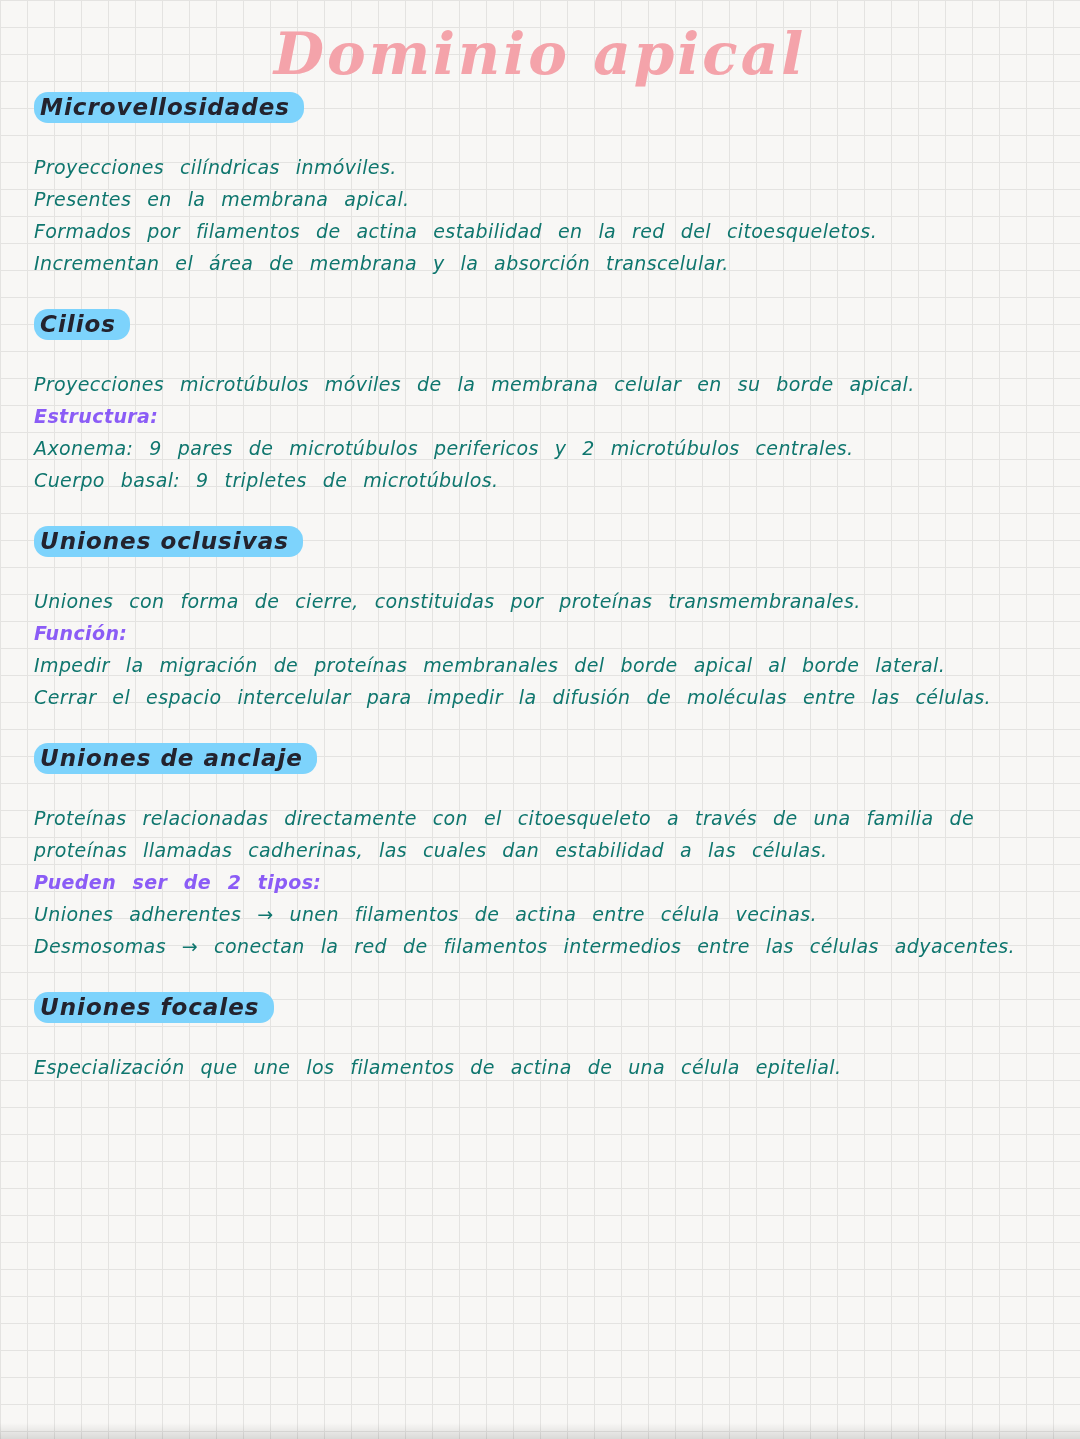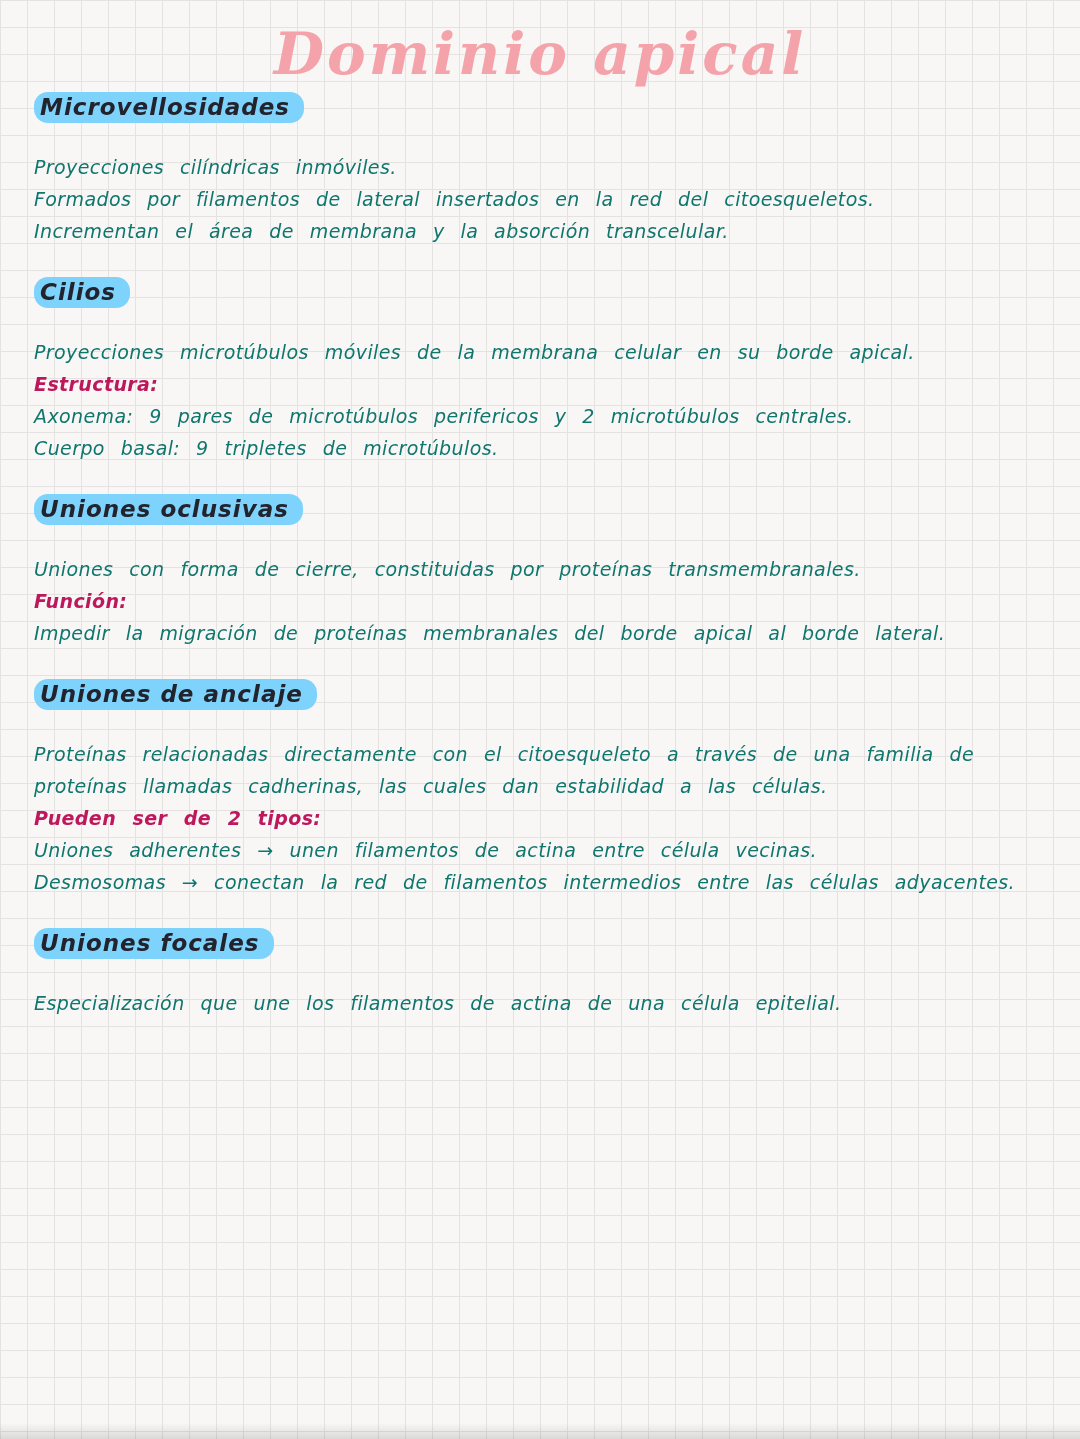--- a/index.html
+++ b/index.html
@@ -60,21 +60,21 @@
   .note-line {
     font-style: italic;
     font-size: 19px;
     line-height: 32px;
     letter-spacing: 0.4px;
     word-spacing: 0.5em;
     color: #0f766e;
   }
 
   .note-line.blue {
-    color: #be185d;
+    color: #8b5cf6;
     font-weight: 600;
   }
 
   .page-edge-shadow {
     position: absolute;
     left: 0;
     bottom: 0;
     width: 100%;
     height: 16px;
     background: linear-gradient(to bottom, rgba(0,0,0,0), rgba(0,0,0,0.12));
@@ -85,41 +85,43 @@
 
 <div class="page-inner">
 
   <h1 class="page-title">Dominio apical</h1>
 
   <section class="note-section">
     <div class="note-heading">
       <span class="hl">Microvellosidades</span>
     </div>
     <p class="note-line">Proyecciones cilíndricas inmóviles.</p>
-    <p class="note-line">Formados por filamentos de lateral insertados en la red del citoesqueletos.</p>
+    <p class="note-line">Presentes en la membrana apical.</p>
+    <p class="note-line">Formados por filamentos de actina estabilidad en la red del citoesqueletos.</p>
     <p class="note-line">Incrementan el área de membrana y la absorción transcelular.</p>
   </section>
 
   <section class="note-section">
     <div class="note-heading">
       <span class="hl">Cilios</span>
     </div>
     <p class="note-line">Proyecciones microtúbulos móviles de la membrana celular en su borde apical.</p>
     <p class="note-line blue">Estructura:</p>
     <p class="note-line">Axonema: 9 pares de microtúbulos perifericos y 2 microtúbulos centrales.</p>
     <p class="note-line">Cuerpo basal: 9 tripletes de microtúbulos.</p>
   </section>
 
   <section class="note-section">
     <div class="note-heading">
       <span class="hl">Uniones oclusivas</span>
     </div>
     <p class="note-line">Uniones con forma de cierre, constituidas por proteínas transmembranales.</p>
     <p class="note-line blue">Función:</p>
     <p class="note-line">Impedir la migración de proteínas membranales del borde apical al borde lateral.</p>
+    <p class="note-line">Cerrar el espacio intercelular para impedir la difusión de moléculas entre las células.</p>
   </section>
 
   <section class="note-section">
     <div class="note-heading">
       <span class="hl">Uniones de anclaje</span>
     </div>
     <p class="note-line">Proteínas relacionadas directamente con el citoesqueleto a través de una familia de proteínas llamadas cadherinas, las cuales dan estabilidad a las células.</p>
     <p class="note-line blue">Pueden ser de 2 tipos:</p>
     <p class="note-line">Uniones adherentes → unen filamentos de actina entre célula vecinas.</p>
     <p class="note-line">Desmosomas → conectan la red de filamentos intermedios entre las células adyacentes.</p>

